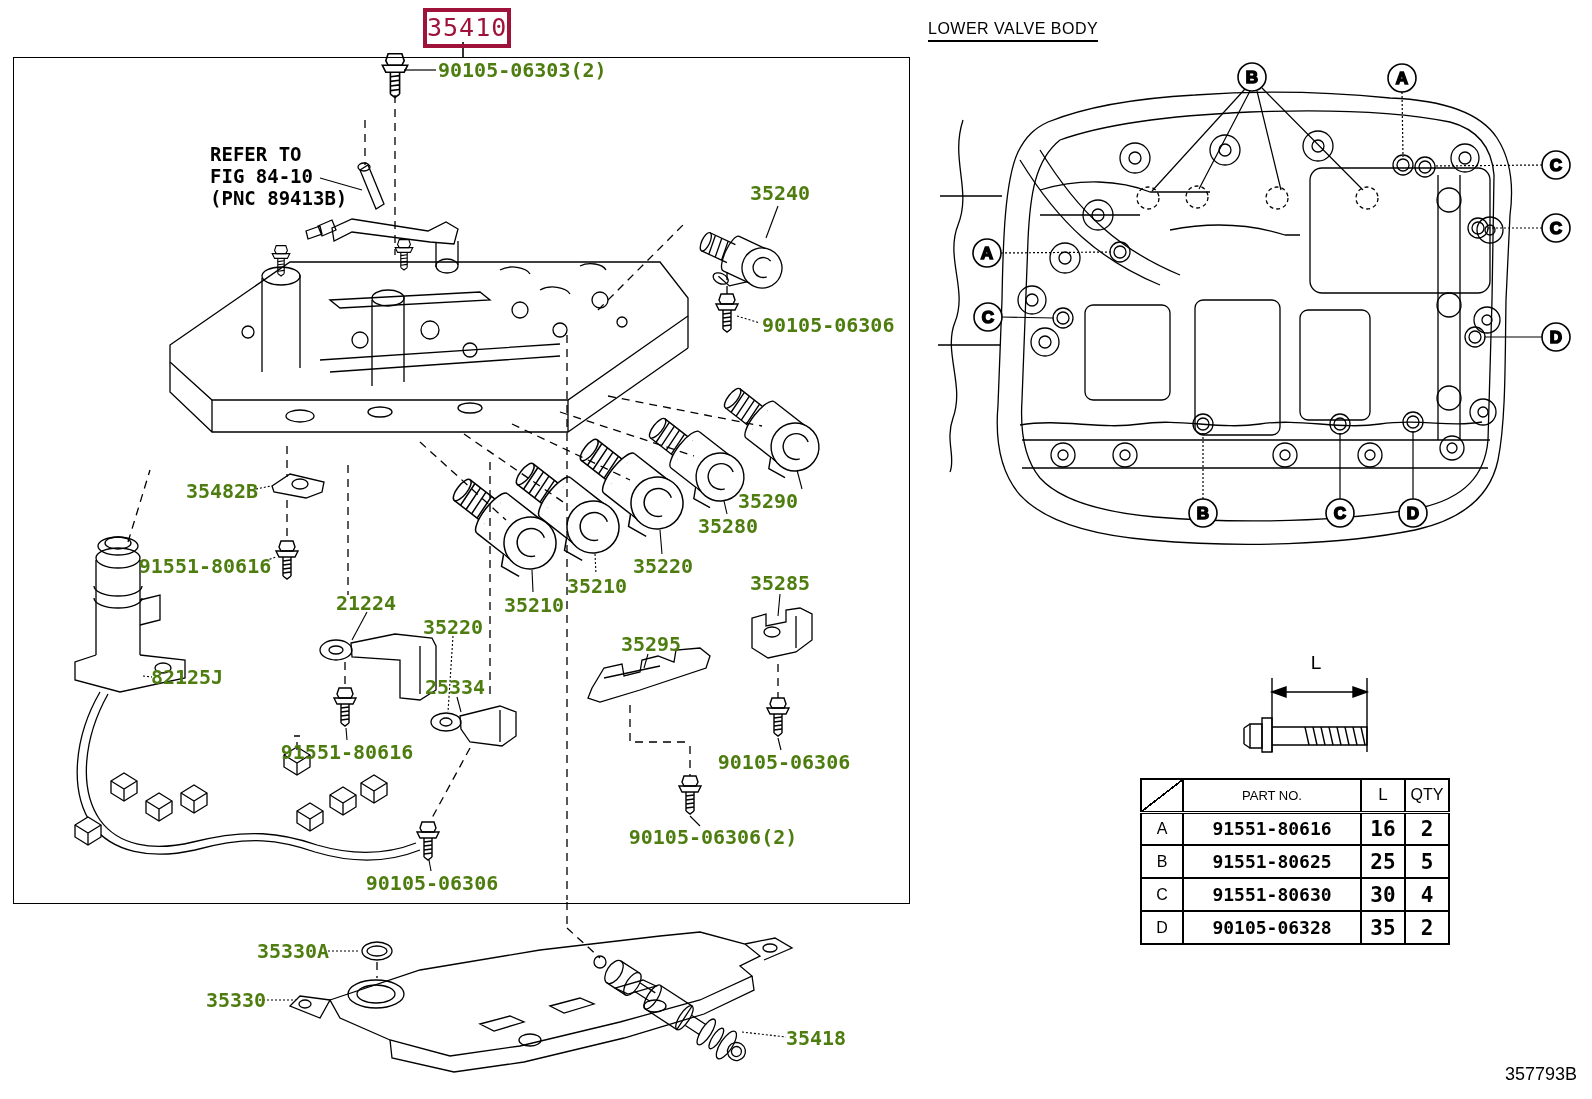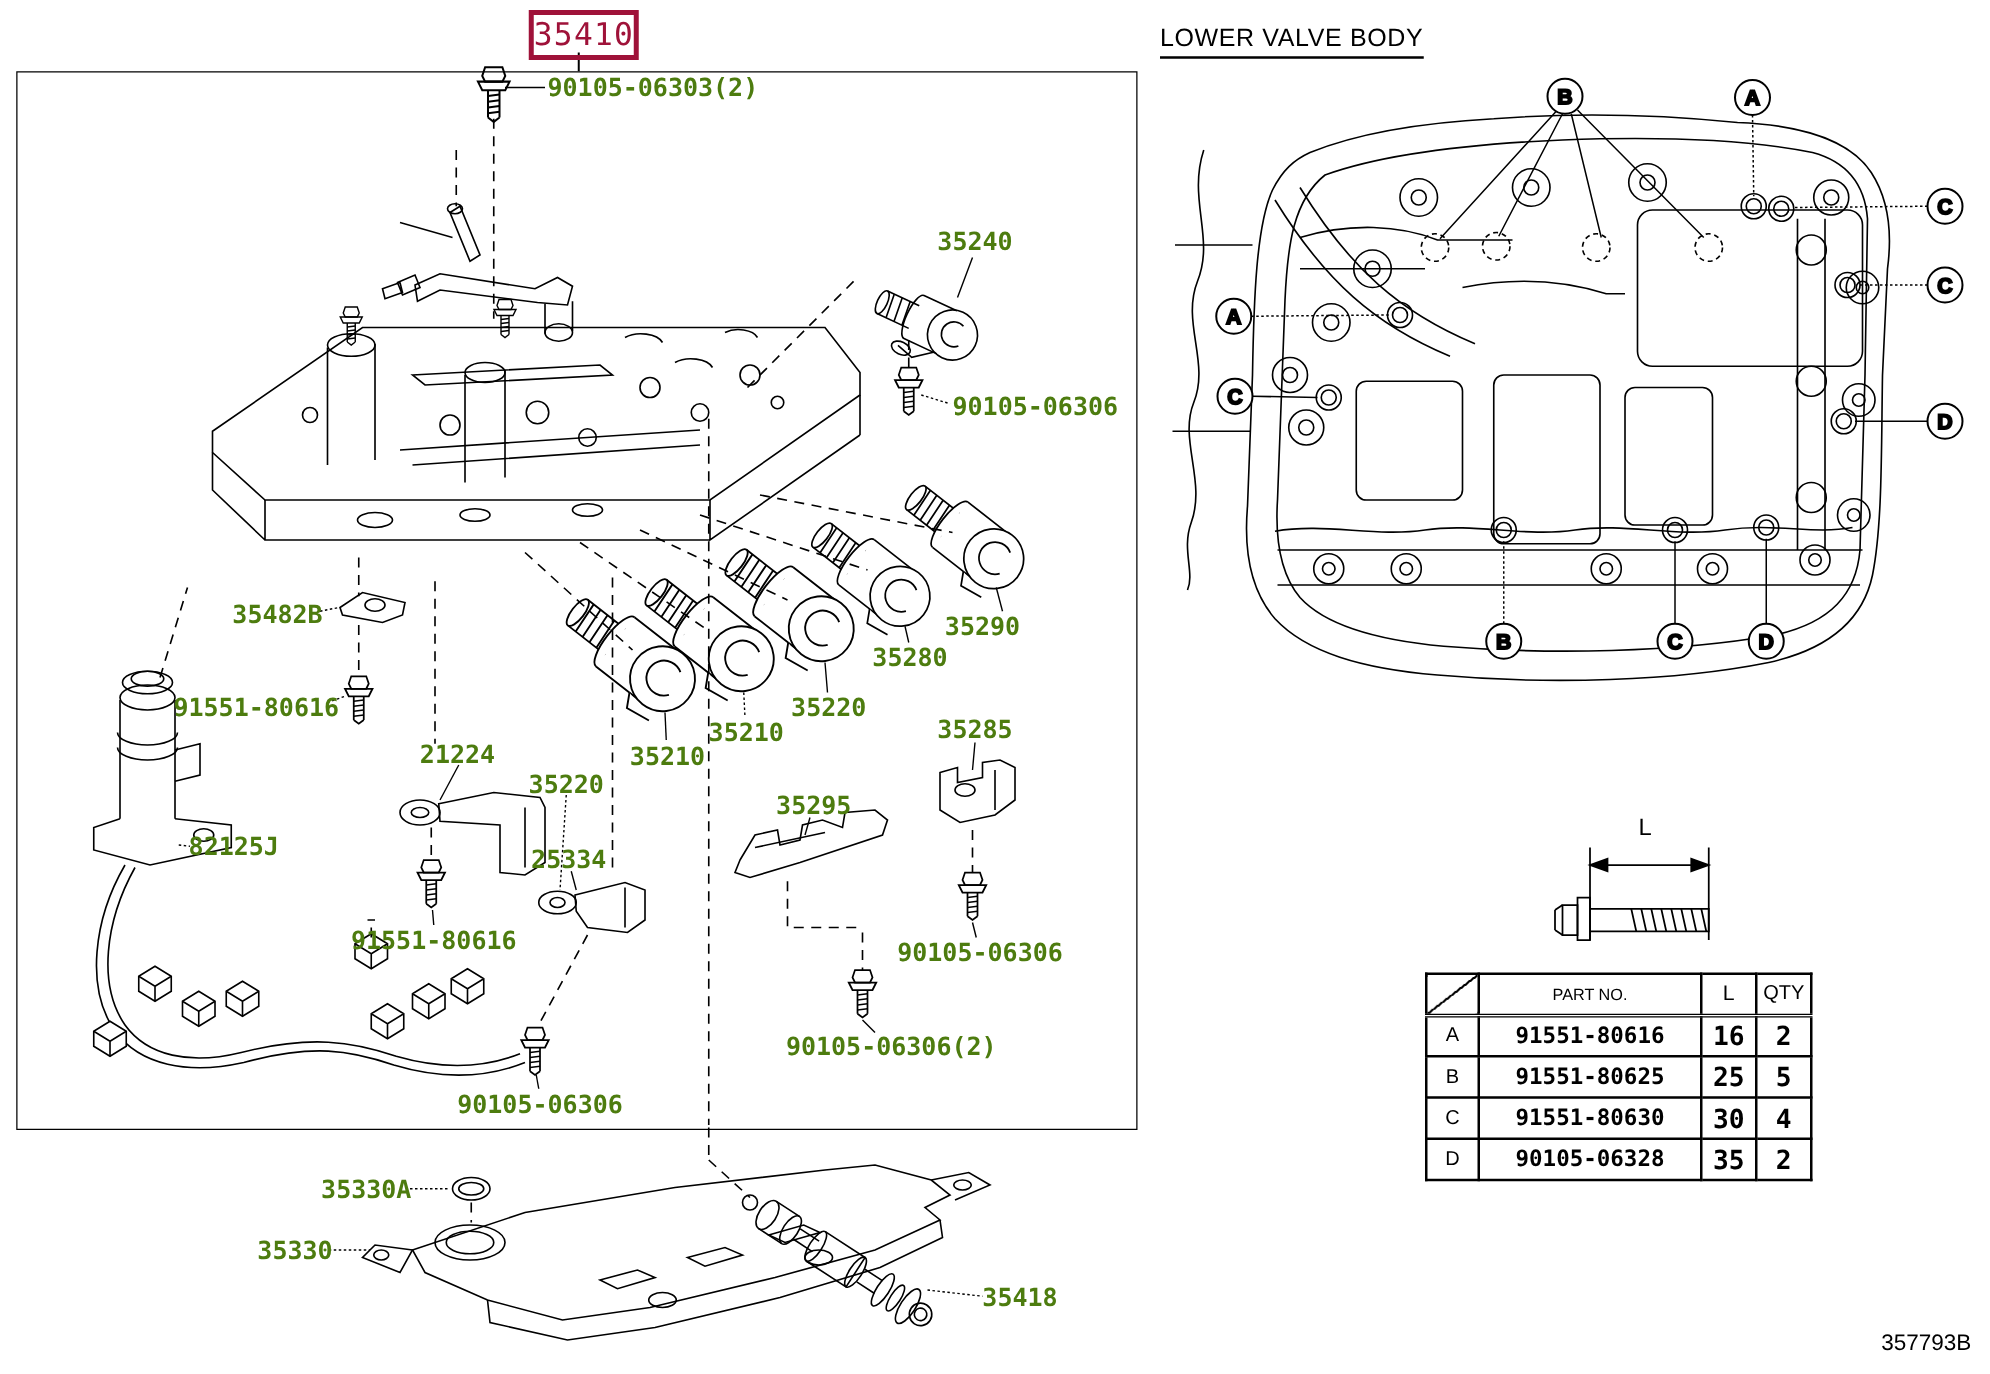--- a/index.html
+++ b/index.html
@@ -8,21 +8,21 @@
   svg{position:absolute;left:0;top:0;}
   .plabel{position:absolute;font-family:"DejaVu Sans Mono",monospace;font-weight:700;
           font-size:20px;color:#4d7c0f;white-space:nowrap;line-height:20px;}
   .c{transform:translateX(-50%);}
   .note{position:absolute;left:210px;top:143px;font-weight:700;font-size:19px;line-height:22px;}
   #main-box{position:absolute;left:13px;top:57px;width:895px;height:845px;border:1.6px solid #000;}
   #hl-box{position:absolute;left:423px;top:8px;width:80px;height:32px;border:4px solid var(--accent,#9F1239);
           color:var(--accent,#9F1239);font-weight:400;font-size:25px;text-align:center;line-height:32px;
           letter-spacing:1px;}
   #rv-title{position:absolute;left:928px;top:20px;font-family:"Liberation Sans",sans-serif;
-            font-size:20px;letter-spacing:.5px;color:#000;border-bottom:2px solid #000;padding-bottom:2px;}
+            font-size:16px;letter-spacing:.5px;color:#000;border-bottom:2px solid #000;padding-bottom:2px;}
   #fig-code{position:absolute;left:1505px;top:1064px;font-family:"Liberation Sans",sans-serif;
             font-size:18px;color:#000;}
   #dim-L{position:absolute;left:1316px;top:652px;font-family:"Liberation Sans",sans-serif;
          font-size:19px;color:#000;transform:translateX(-50%);}
   .callout text{font-family:"Liberation Sans",sans-serif;font-size:17px;font-weight:600;fill:#000;}
   
   #bolt-table{position:absolute;left:1140px;top:778px;border-collapse:collapse;
               font-family:"Liberation Sans",sans-serif;color:#000;}
   #bolt-table td,#bolt-table th{border:2px solid #000;text-align:center;padding:0;}
   #bolt-table .corner{width:40px;height:30px;
@@ -467,25 +467,30 @@
       <path d="M1244,728 L1250,724 M1244,744 L1250,748 M1244,728 L1244,744"></path>
       <path d="M1262,718 L1272,718 L1272,752 L1262,752 Z"></path>
       <path d="M1272,727 L1367,727 L1367,745 L1272,745"></path>
       <path d="M1305,727 L1309,745 M1313,727 L1317,745 M1321,727 L1325,745 M1329,727 L1333,745 M1337,727 L1341,745 M1345,727 L1349,745 M1353,727 L1357,745 M1361,727 L1365,745"></path>
     </g>
   </svg>
 
   <div id="main-box"></div>
   <div id="hl-box">35410</div>
 
+  <div class="note">
+    <div>REFER TO</div>
+    <div>FIG 84-10</div>
+    <div>(PNC 89413B)</div>
+  </div>
 
   <div class="plabel" style="left:438px;top:60px;">90105-06303(2)</div>
   <div class="plabel c" style="left:780px;top:183px;">35240</div>
   <div class="plabel" style="left:762px;top:315px;">90105-06306</div>
-  <div class="plabel c" style="left:786px;top:491px;">35290</div>
+  <div class="plabel c" style="left:768px;top:491px;">35290</div>
   <div class="plabel c" style="left:728px;top:516px;">35280</div>
   <div class="plabel c" style="left:663px;top:556px;">35220</div>
   <div class="plabel c" style="left:597px;top:576px;">35210</div>
   <div class="plabel c" style="left:534px;top:595px;">35210</div>
   <div class="plabel c" style="left:222px;top:481px;">35482B</div>
   <div class="plabel c" style="left:205px;top:556px;">91551-80616</div>
   <div class="plabel c" style="left:366px;top:593px;">21224</div>
   <div class="plabel c" style="left:453px;top:617px;">35220</div>
   <div class="plabel c" style="left:187px;top:667px;">82125J</div>
   <div class="plabel c" style="left:455px;top:677px;">25334</div>

